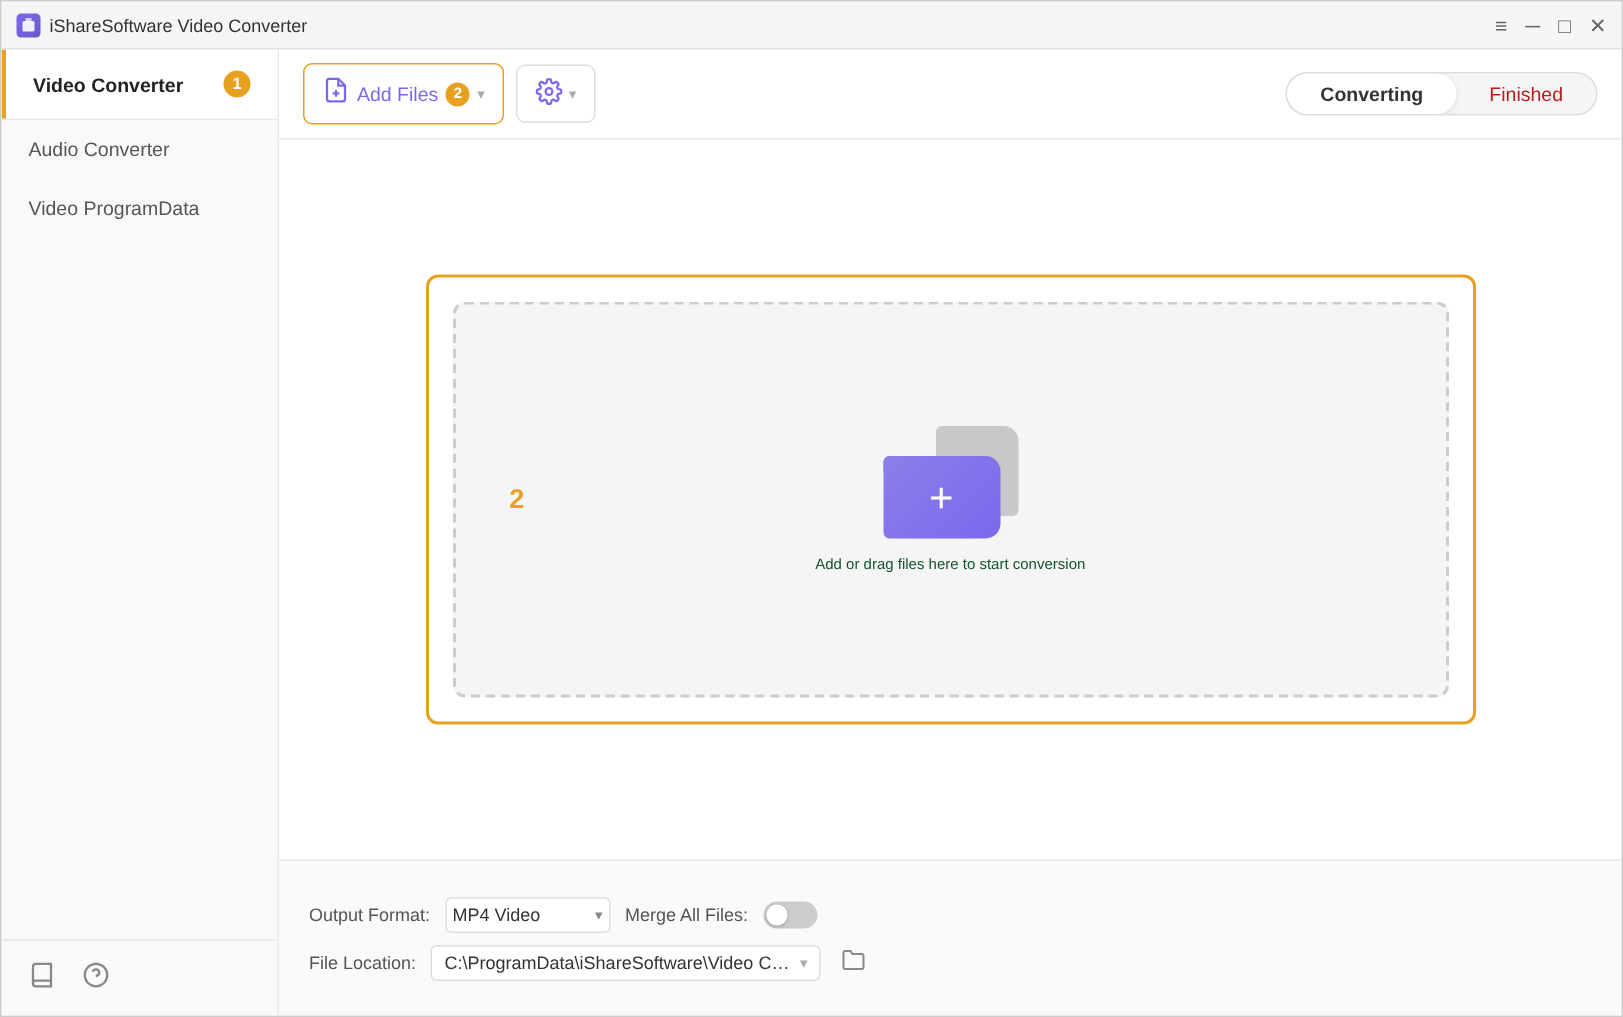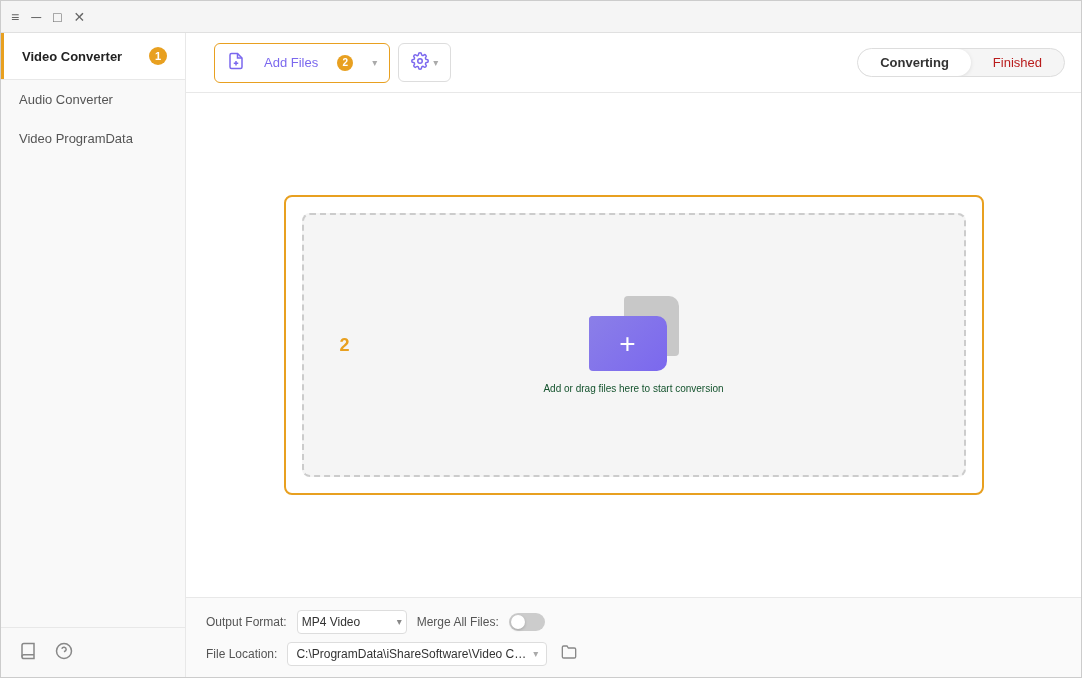--- a/index.html
+++ b/index.html
@@ -149,29 +149,28 @@
       align-items: center;
       padding: 0 16px;
       gap: 8px;
       border-bottom: 1px solid #e8e8e8;
       position: relative;
       flex-shrink: 0;
     }
     .toolbar-btn {
       display: flex;
       align-items: center;
-      gap: 19px;
+      gap: 5px;
       padding: 8px 12px;
       border: 1.5px solid #e8a020;
       border-radius: 6px;
       cursor: pointer;
       color: #7b68ee;
       background: #fff;
       font-size: 13px;
-      margin-left: 12px;
     }
     .toolbar-btn-icon {
       font-size: 16px;
       color: #7b68ee;
     }
     .toolbar-btn .badge-small {
       background: #e8a020;
       color: #fff;
       border-radius: 50%;
       width: 16px;
@@ -307,21 +306,21 @@
       font-weight: 600;
     }
 
     .drop-text {
       color: #14532d;
       font-size: 10px;
     }
 
     
     .bottom-bar {
-      height: 80px;
+      height: 104px;
       border-top: 1px solid #e8e8e8;
       display: flex;
       align-items: center;
       padding: 0 20px;
       gap: 0;
       background: #fafafa;
       flex-shrink: 0;
     }
     .bottom-left {
       display: flex;
@@ -417,20 +416,29 @@
       font-size: 15px;
       cursor: not-allowed;
       margin-left: auto;
       white-space: nowrap;
     }
   </style>
 </head>
 <body>
 
 <div class="title-bar">
+  <div class="title-bar-left">
+    <div class="title-bar-icon">
+      <svg width="10" height="10" viewBox="0 0 10 10">
+        <rect x="1" y="2" width="8" height="7" rx="1" fill="white" opacity="0.9"></rect>
+        <polygon points="3,0 7,0 7,3 3,3" fill="white" opacity="0.7"></polygon>
+      </svg>
+    </div>
+    <span>iShareSoftware Video Converter</span>
+  </div>
   <div class="title-bar-controls">
     <span>≡</span>
     <span>─</span>
     <span>□</span>
     <span>✕</span>
   </div>
 </div>
 
 <div class="app-body">
 

